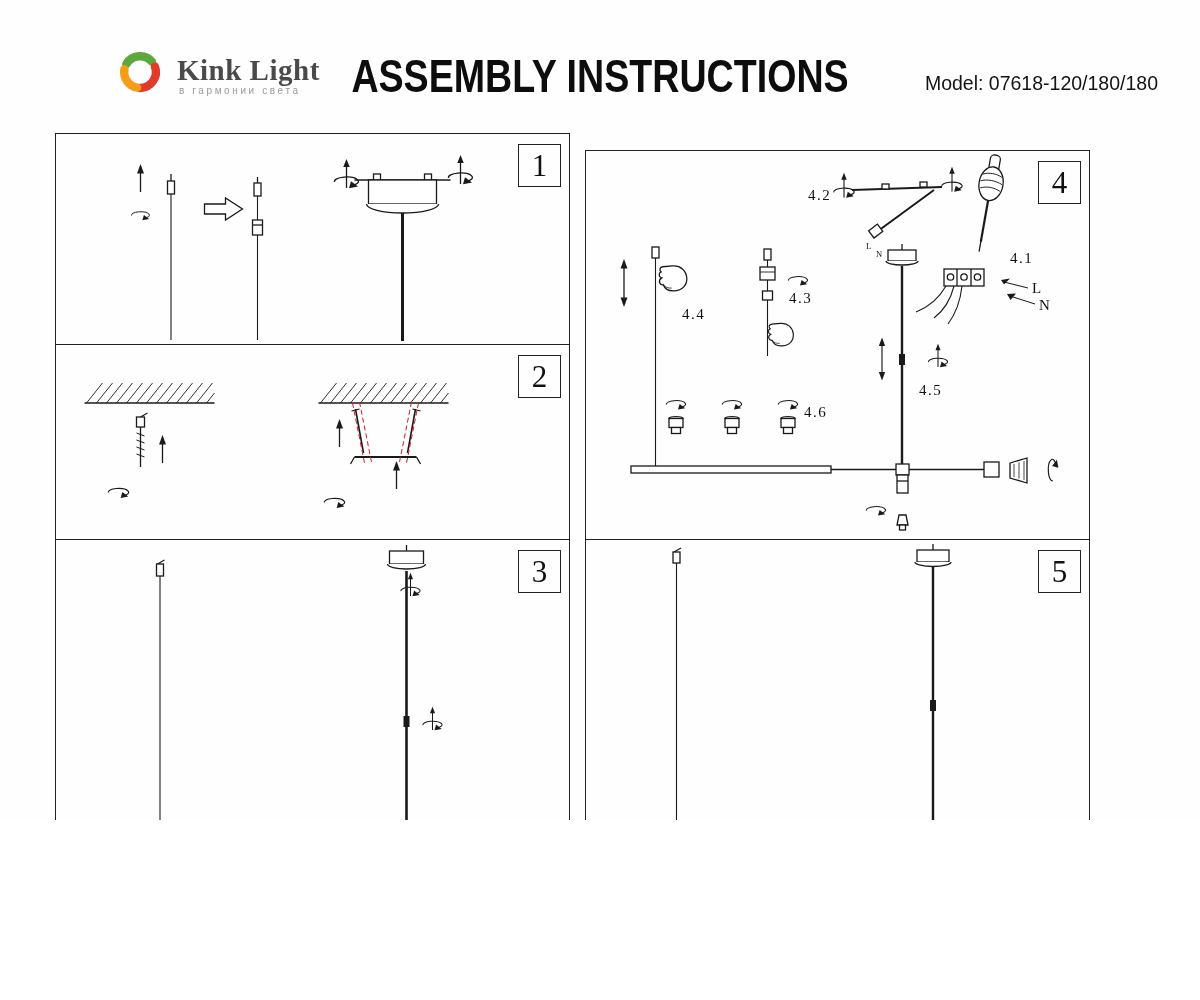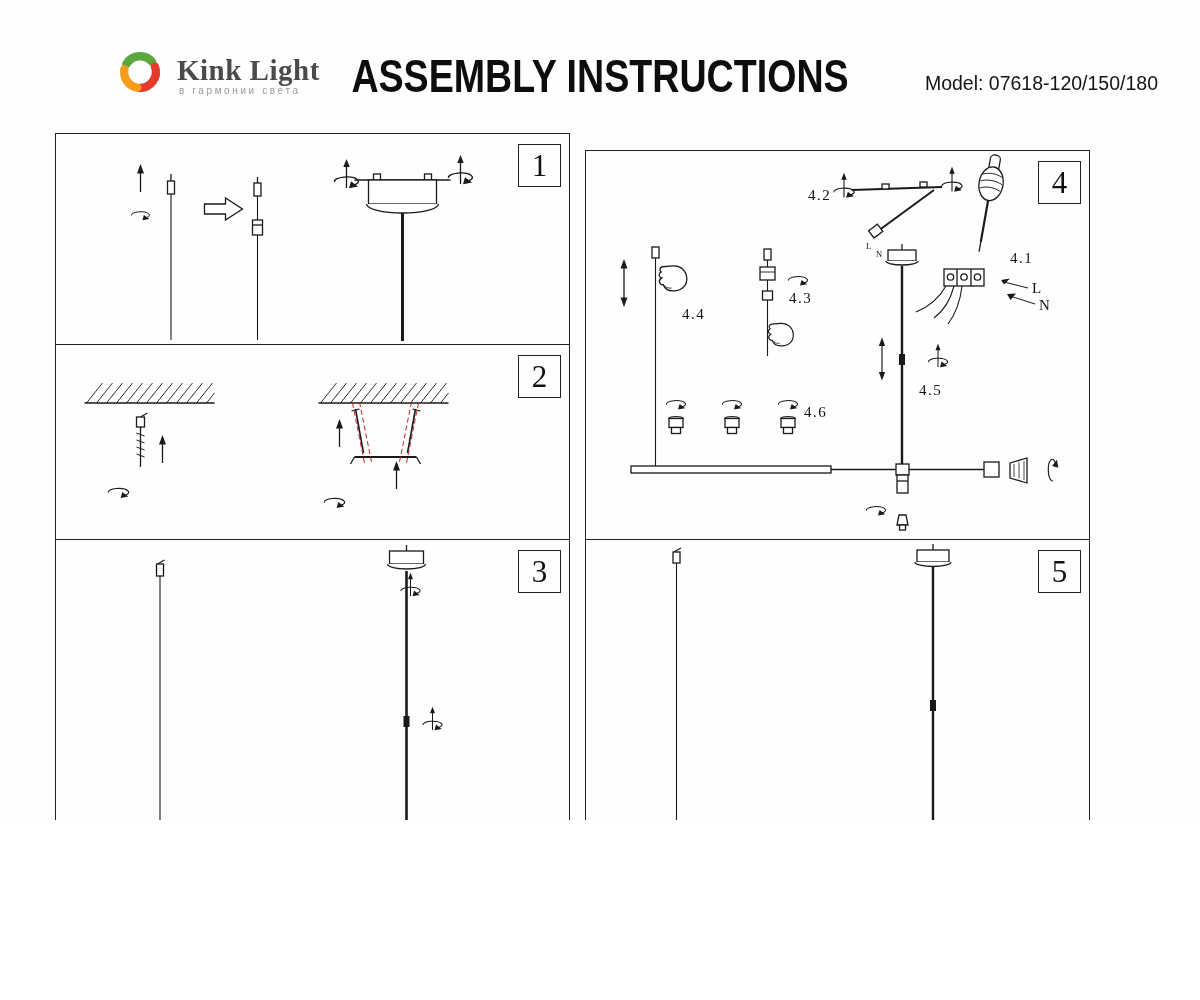--- a/index.html
+++ b/index.html
@@ -113,21 +113,21 @@
         <path d="M27,46.7 A17,17 0 0 1 13.3,27" stroke="#f59c1a"></path>
       </g>
     </svg>
     <div class="brand-block">
       <div class="brand-name">Kink Light</div>
       <div class="brand-tagline">в гармонии света</div>
     </div>
   </div>
 
   <div class="page-title">ASSEMBLY INSTRUCTIONS</div>
-  <div class="model-no">Model: 07618-120/150/180</div>
+  <div class="model-no">Model: 07618-120/180/180</div>
 
   <div class="col col-left">
 
     <section class="panel p1">
       <div class="num-box">1</div>
       <svg class="art" viewBox="0 0 512 210">
         <g stroke="#1a1a1a" fill="none" stroke-width="1.3">
           <g>
             <use href="#arrU" transform="translate(84,58)"></use>
             <use href="#rot" transform="translate(84,80) scale(0.75)"></use>

